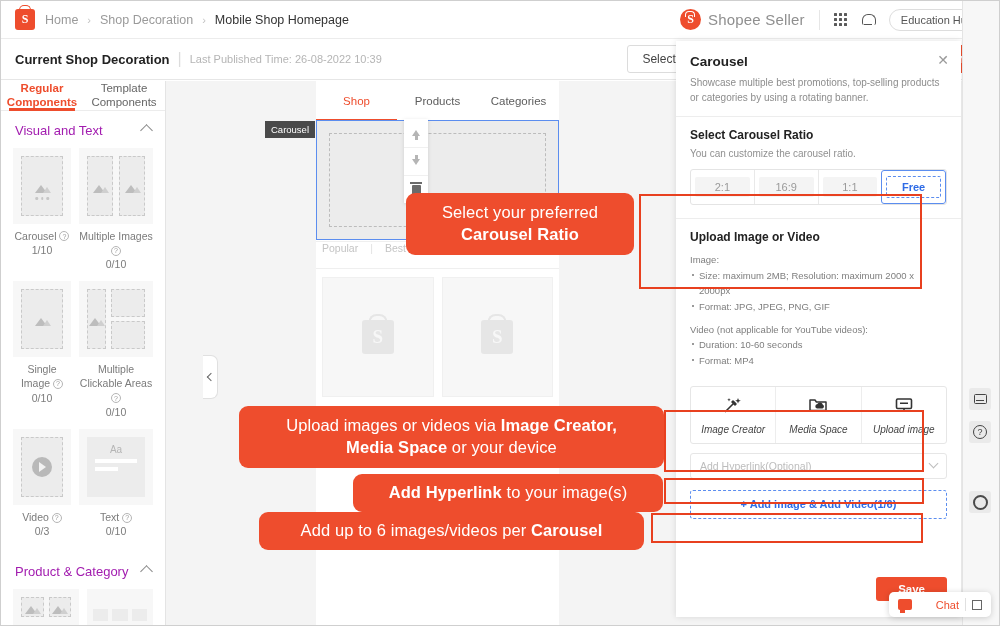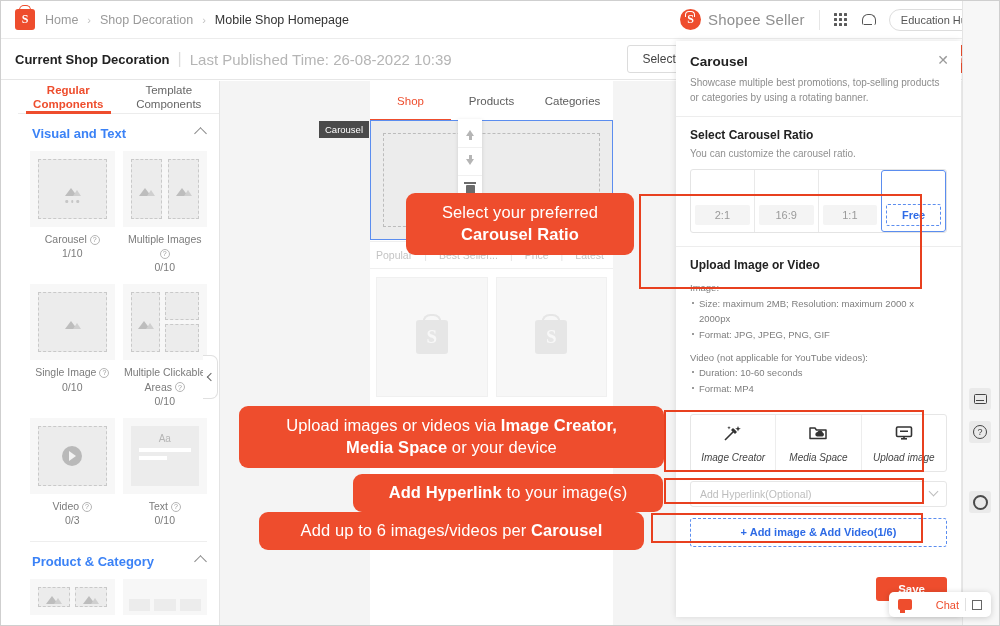--- a/index.html
+++ b/index.html
@@ -41,39 +41,39 @@
      border:1.3px solid #555;border-radius:6px 6px 2px 2px;border-bottom:none;}
   .bell:after{content:"";position:absolute;left:3px;top:11px;width:8px;height:1.3px;background:#555;
      box-shadow:0 2px 0 -1.5px #555;}
   .edu-hub { border:1px solid #ddd; border-radius:13px; padding:4px 11px; font-size:11px; color:#555; }
 
   
   .subbar { height:41px; background:#fff; display:flex; align-items:center;
             padding:0 14px; border-bottom:1px solid #e6e6e6; }
   .subbar .title { font-size:13px; font-weight:bold; color:#222; }
   .subbar .pipe { color:#dcdcdc; margin:0 8px; }
-  .subbar .pub { font-size:15px; color:#b5b5b5; }
+  .subbar .pub { font-size:11px; color:#b5b5b5; }
   .btns { margin-left:auto; display:flex; gap:9px; }
   .btn { border:1px solid #dcdcdc; background:#fff; color:#444; font-size:12px;
          padding:6px 14px; border-radius:3px; }
   .btn.primary { background:#ee4d2d; border-color:#ee4d2d; color:#fff; font-weight:bold; padding:6px 20px;}
 
   
   .body { position:absolute; top:80px; left:0; right:0; bottom:0; display:flex; }
 
   
-  .sidebar { width:202px; background:#fff; border-right:1px solid #e4e4e4;
-             display:flex; flex-direction:column; overflow:hidden; position:relative;margin-left:17px;}
+  .sidebar { width:165px; background:#fff; border-right:1px solid #e4e4e4;
+             display:flex; flex-direction:column; overflow:hidden; position:relative;}
   .tabs { display:flex; border-bottom:1px solid #ececec; height:43px; }
   .tab { flex:1; display:flex; align-items:center; justify-content:center; text-align:center;
          font-size:11.5px; line-height:1.25; color:#666; position:relative; }
   .tab.active { color:#ee4d2d; font-weight:bold; }
   .tab.active:after{content:"";position:absolute;left:8px;right:8px;bottom:-1px;height:2.5px;background:#ee4d2d;}
   .sec-head { display:flex; align-items:center; padding:12px 14px 8px; }
-  .sec-head span { font-size:13px; font-weight:bold; color:#3b82f6; }
+  .sec-head span { font-size:13px; font-weight:normal; color:#a21caf; }
   .chev { margin-left:auto; width:9px; height:9px; border-left:1.5px solid #888;
           border-top:1.5px solid #888; transform:rotate(45deg); }
   .comp-grid { display:grid; grid-template-columns:1fr 1fr; gap:10px 8px; padding:2px 12px 10px; }
   .comp { text-align:center; }
   .thumb { background:#f7f7f7; height:76px; display:flex; align-items:center; justify-content:center;
            padding:8px; }
   .ph { border:1px dashed #c9c9c9; background:#ececec; flex:1; height:100%;
         display:flex; align-items:center; justify-content:center; gap:6px;}
   .mt-ico { width:17px;height:14px; position:relative; }
   .mt-ico:before{content:"";position:absolute;bottom:0;left:1px;width:0;height:0;
@@ -121,21 +121,21 @@
   .arr-up{width:0;height:0;border-left:4px solid transparent;border-right:4px solid transparent;
     border-bottom:6px solid #b5b5b5; position:relative;}
   .arr-up:after{content:"";position:absolute;left:-1.5px;top:6px;width:3px;height:4px;background:#b5b5b5;}
   .arr-dn{width:0;height:0;border-left:4px solid transparent;border-right:4px solid transparent;
     border-top:6px solid #b5b5b5; position:relative;}
   .arr-dn:after{content:"";position:absolute;left:-1.5px;top:-10px;width:3px;height:4px;background:#b5b5b5;}
   .trash{width:9px;height:10px;background:#6b6b6b;position:relative;border-radius:1px;}
   .trash:before{content:"";position:absolute;top:-3px;left:-1.5px;width:12px;height:2px;background:#6b6b6b;}
   .sortbar { position:absolute; left:150px; top:160px; width:243px; height:28px;
              border-top:1px solid #efefef; border-bottom:1px solid #efefef;
-             display:flex; align-items:center; font-size:10.5px; color:#c4c4c4; }
+             display:flex; font-size:10.5px; color:#c4c4c4; }
   .sortbar span { padding:0 6px; }
   .sortbar .sep { color:#e2e2e2; }
   .prodgrid { position:absolute; left:150px; top:196px; width:243px; display:flex; gap:8px; padding:0 6px; }
   .prod { flex:1; height:120px; background:#f7f7f7; border:1px solid #f0f0f0;
           display:flex; align-items:center; justify-content:center; }
   .sbag { width:32px;height:34px;background:#e6e6e6;border-radius:3px;position:relative;
           display:flex;align-items:center;justify-content:center;color:#f7f7f7;font-size:19px;
           font-family:"Liberation Serif",serif; font-weight:bold;}
   .sbag:before{content:"";position:absolute;top:-6px;left:50%;transform:translateX(-50%);
      width:15px;height:10px;border:2.5px solid #e6e6e6;border-bottom:none;border-radius:8px 8px 0 0;}
@@ -148,21 +148,21 @@
   .rp-desc { font-size:10px; color:#8d8d8d; line-height:1.5; margin-top:6px; padding-right:6px; }
   .rp-close { position:absolute; right:12px; top:12px; font-size:14px; color:#9a9a9a; line-height:1; }
   .rp-sep { height:1px; background:#ededed; }
   .rp-sec { padding:11px 14px 13px; }
   .rp-h { font-size:12px; font-weight:bold; color:#222; }
   .rp-sub { font-size:10px; color:#909090; margin-top:6px; }
   .ratios { display:flex; margin-top:10px; border:1px solid #e4e4e4; border-radius:3px; overflow:hidden; }
   .ratio { flex:1; padding:5px 4px; display:flex; align-items:center; justify-content:center; }
   .ratio + .ratio { border-left:1px solid #e9e9e9; }
   .ratio span { display:block; width:100%; text-align:center; background:#f4f4f4; color:#9a9a9a;
-                font-size:11px; padding:4px 0; border-radius:2px;margin-top:28px; }
+                font-size:11px; padding:4px 0; border-radius:2px; }
   .ratio.sel { border:1px solid #5b8def; border-radius:3px; }
   .ratio.sel span { background:#fff; color:#2e6be6; font-weight:bold; border:1px dashed #5b8def; }
   .upl-list { font-size:9.5px; color:#7e7e7e; line-height:1.65; margin-top:8px; }
   .upl-list .g { margin-bottom:7px; }
   .upl-list li { list-style:none; position:relative; padding-left:9px; }
   .upl-list li:before{content:"";position:absolute;left:2px;top:6px;width:2px;height:2px;background:#9a9a9a;}
   .srcrow { display:flex; border:1px solid #e6e6e6; border-radius:3px; margin:4px 14px 0;font-style:italic; }
   .src { flex:1; padding:9px 2px 8px; text-align:center; }
   .src + .src { border-left:1px solid #ededed; }
   .src .lab { font-size:10px; color:#444; margin-top:6px; }

